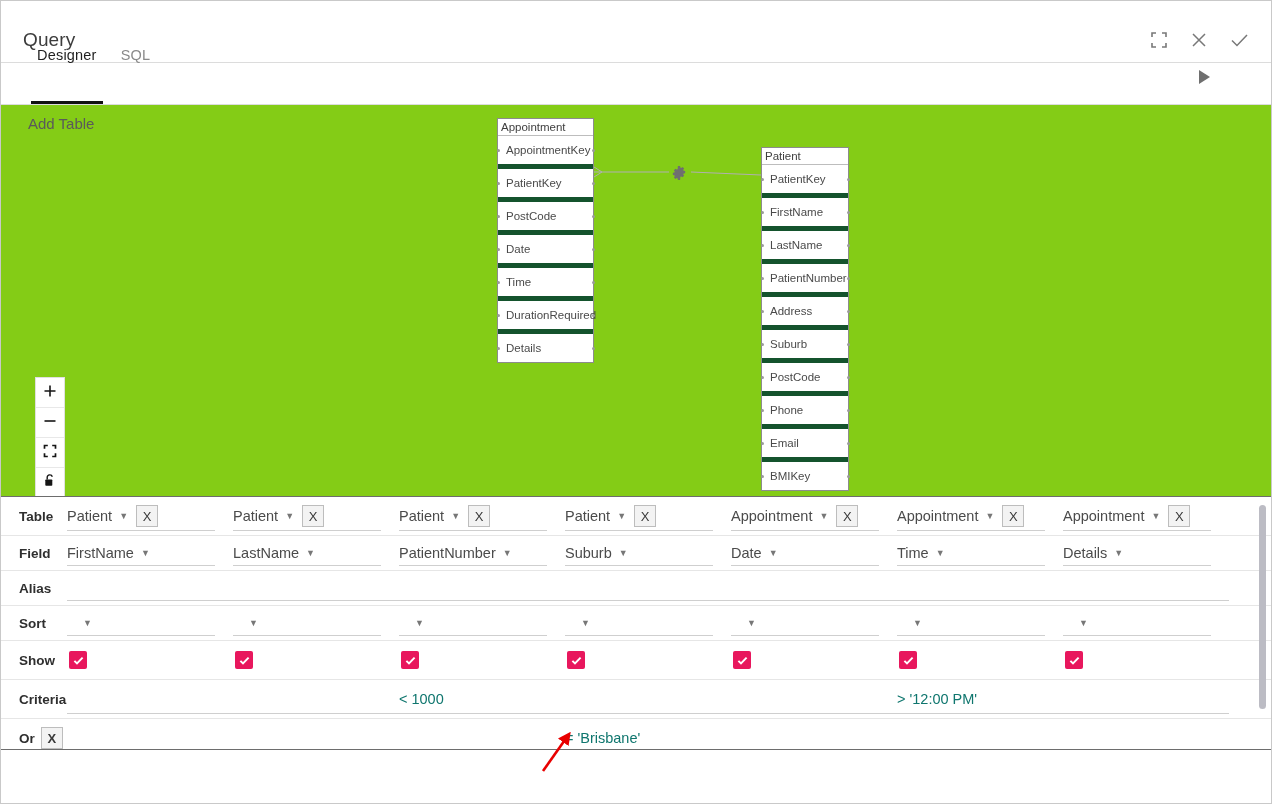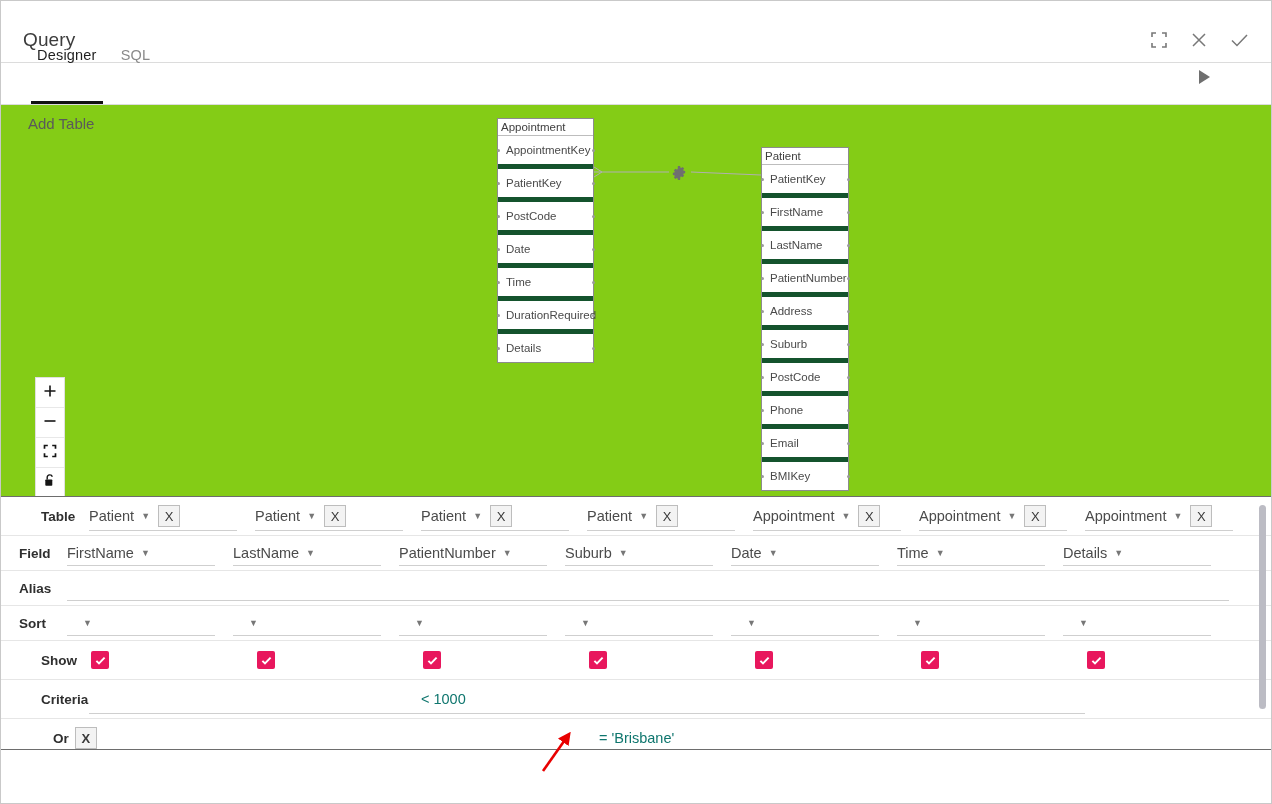--- a/index.html
+++ b/index.html
@@ -200,21 +200,21 @@
     width: 100%;
     height: 100%;
   }
   .grow {
     position: relative;
     height: 34px;
     display: flex;
     align-items: center;
     border-bottom: 1px solid #e6e6e6;
   }
-  .grow.tall { height: 38px; padding-left: 22px; }
+  .grow.tall { height: 38px; }
   .rlabel {
     width: 66px;
     flex: 0 0 66px;
     font-size: 13.5px;
     font-weight: bold;
     color: #2f2f2f;
     padding-left: 18px;
     box-sizing: border-box;
     white-space: nowrap;
     display: flex;
@@ -776,27 +776,31 @@
           </div>
           <div class="cell wide">
             <span class="crittext"></span>
             <span class="underline"></span>
           </div>
           <div class="cell wide">
             <span class="crittext"></span>
             <span class="underline"></span>
           </div>
           <div class="cell wide">
+            <span class="crittext">&gt; '12:00 PM'</span>
+            <span class="underline"></span>
+          </div>
+          <div class="cell wide">
             <span class="crittext"></span>
             <span class="underline"></span>
           </div>
         </div>
       </div>
 
-      <div class="grow tall" style="border-bottom:none;margin-left:12px;">
+      <div class="grow tall" style="border-bottom:none;">
         <div class="orlabel">
           <span>Or</span>
           <span class="xbtn">X</span>
         </div>
         <div class="cells">
           <div class="cell wide">
             <span class="crittext"></span>
 
           </div>
           <div class="cell wide">

